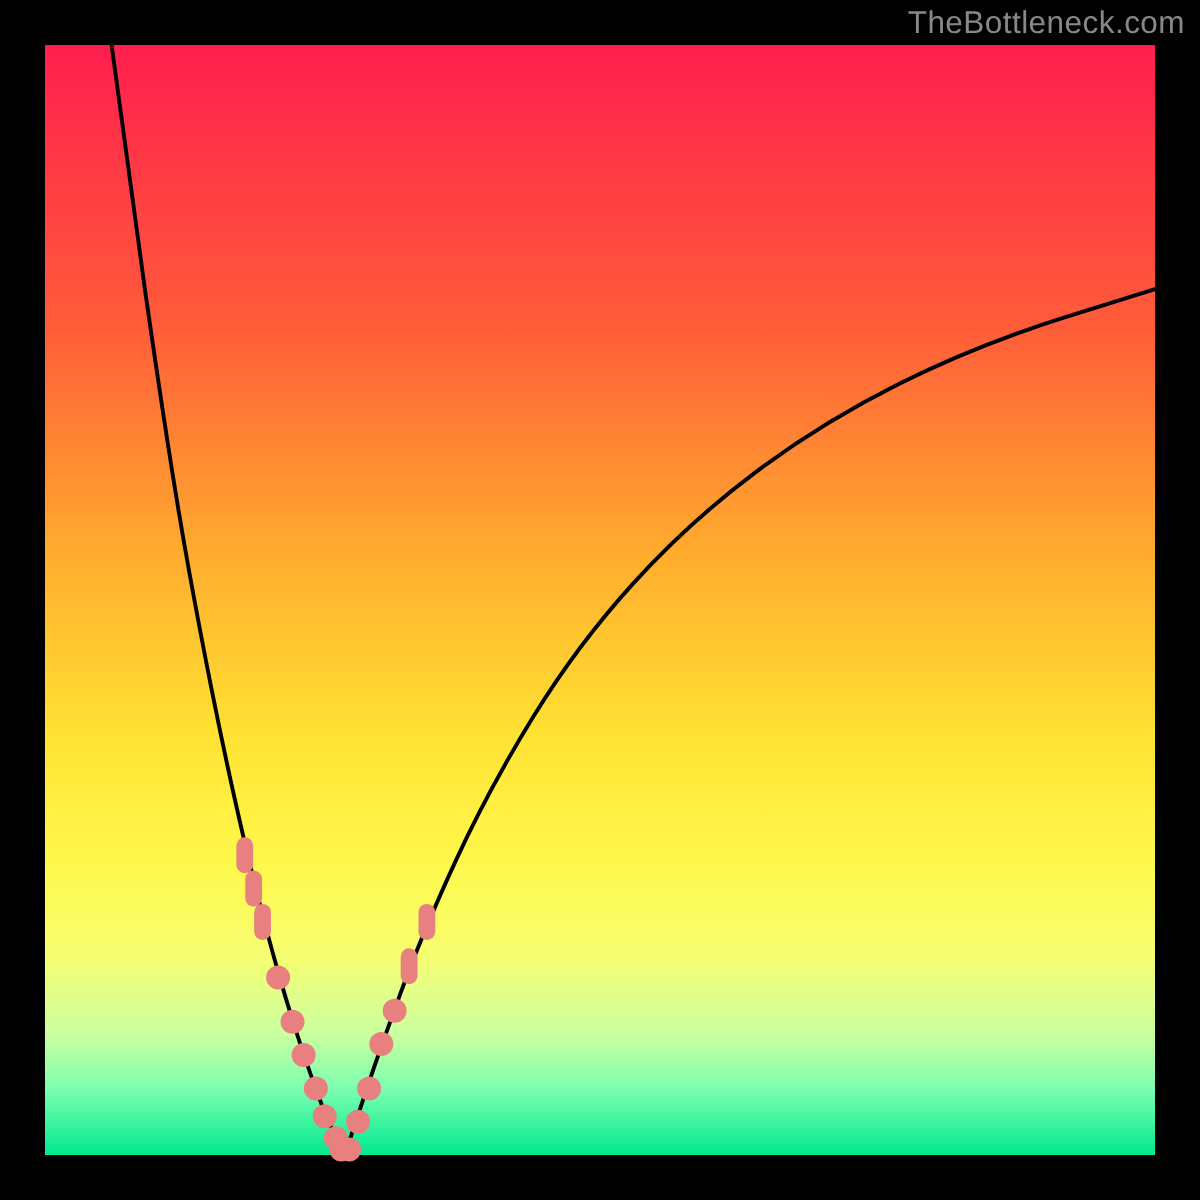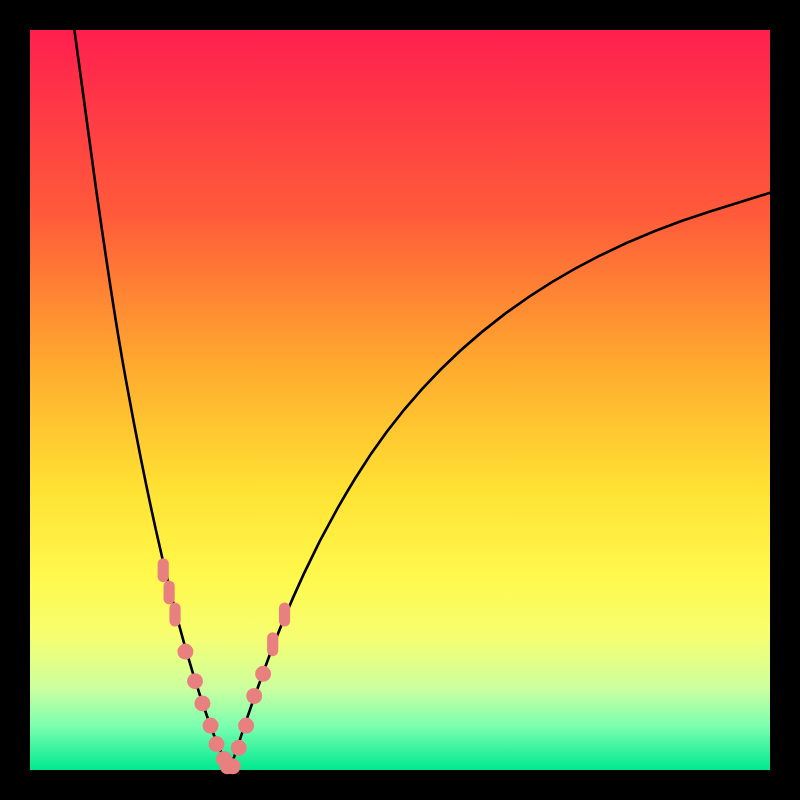--- a/index.html
+++ b/index.html
@@ -56,20 +56,21 @@
   }
   .beads circle,
   .beads rect {
     fill: #e98080;
   }
 </style>
 </head>
 <body>
 
 <div class="frame">
+  <div class="watermark">TheBottleneck.com</div>
 
   <div class="plot-area">
     <svg class="curve" viewBox="0 0 740 740">
       <path id="curve-path" fill="none" stroke="#000" stroke-width="2.6" stroke-linecap="round" d="M 44.4,0 Q 59.2,111 66.6,162.8 Q 74,214.60000000000002 81.4,262.70000000000005 Q 88.8,310.8 96.2,351.5 Q 103.60000000000001,392.20000000000005 111,429.20000000000005 Q 118.4,466.2 125.8,499.5 Q 133.2,532.8 140.6,562.4 Q 148,592 155.4,617.9 Q 162.8,643.8 170.2,666 Q 177.6,688.2 183.15,703 Q 188.70000000000002,717.8 194.25,728.9 Q 199.8,740 203.5,728.9 Q 207.20000000000002,717.8 214.60000000000002,695.5999999999999 Q 222,673.4 236.8,632.7 Q 251.60000000000002,592 273.8,543.9 Q 296,495.79999999999995 325.6,447.69999999999993 Q 355.2,399.59999999999997 392.2,358.9 Q 429.2,318.20000000000005 473.6,284.9 Q 518,251.59999999999997 569.8,225.70000000000002 Q 621.6,199.80000000000007 680.8,181.3 T 740,162.79999999999995"></path>
       <g id="beads" class="beads">
           <rect x="127.6" y="528.2" width="11.2" height="24" rx="5.6"></rect>
           <rect x="133.52" y="550.4" width="11.2" height="24" rx="5.6"></rect>
           <rect x="139.44" y="572.6" width="11.2" height="24" rx="5.6"></rect>
           <circle cx="155.4" cy="621.6" r="8"></circle>
           <circle cx="165.02" cy="651.2" r="8"></circle>

